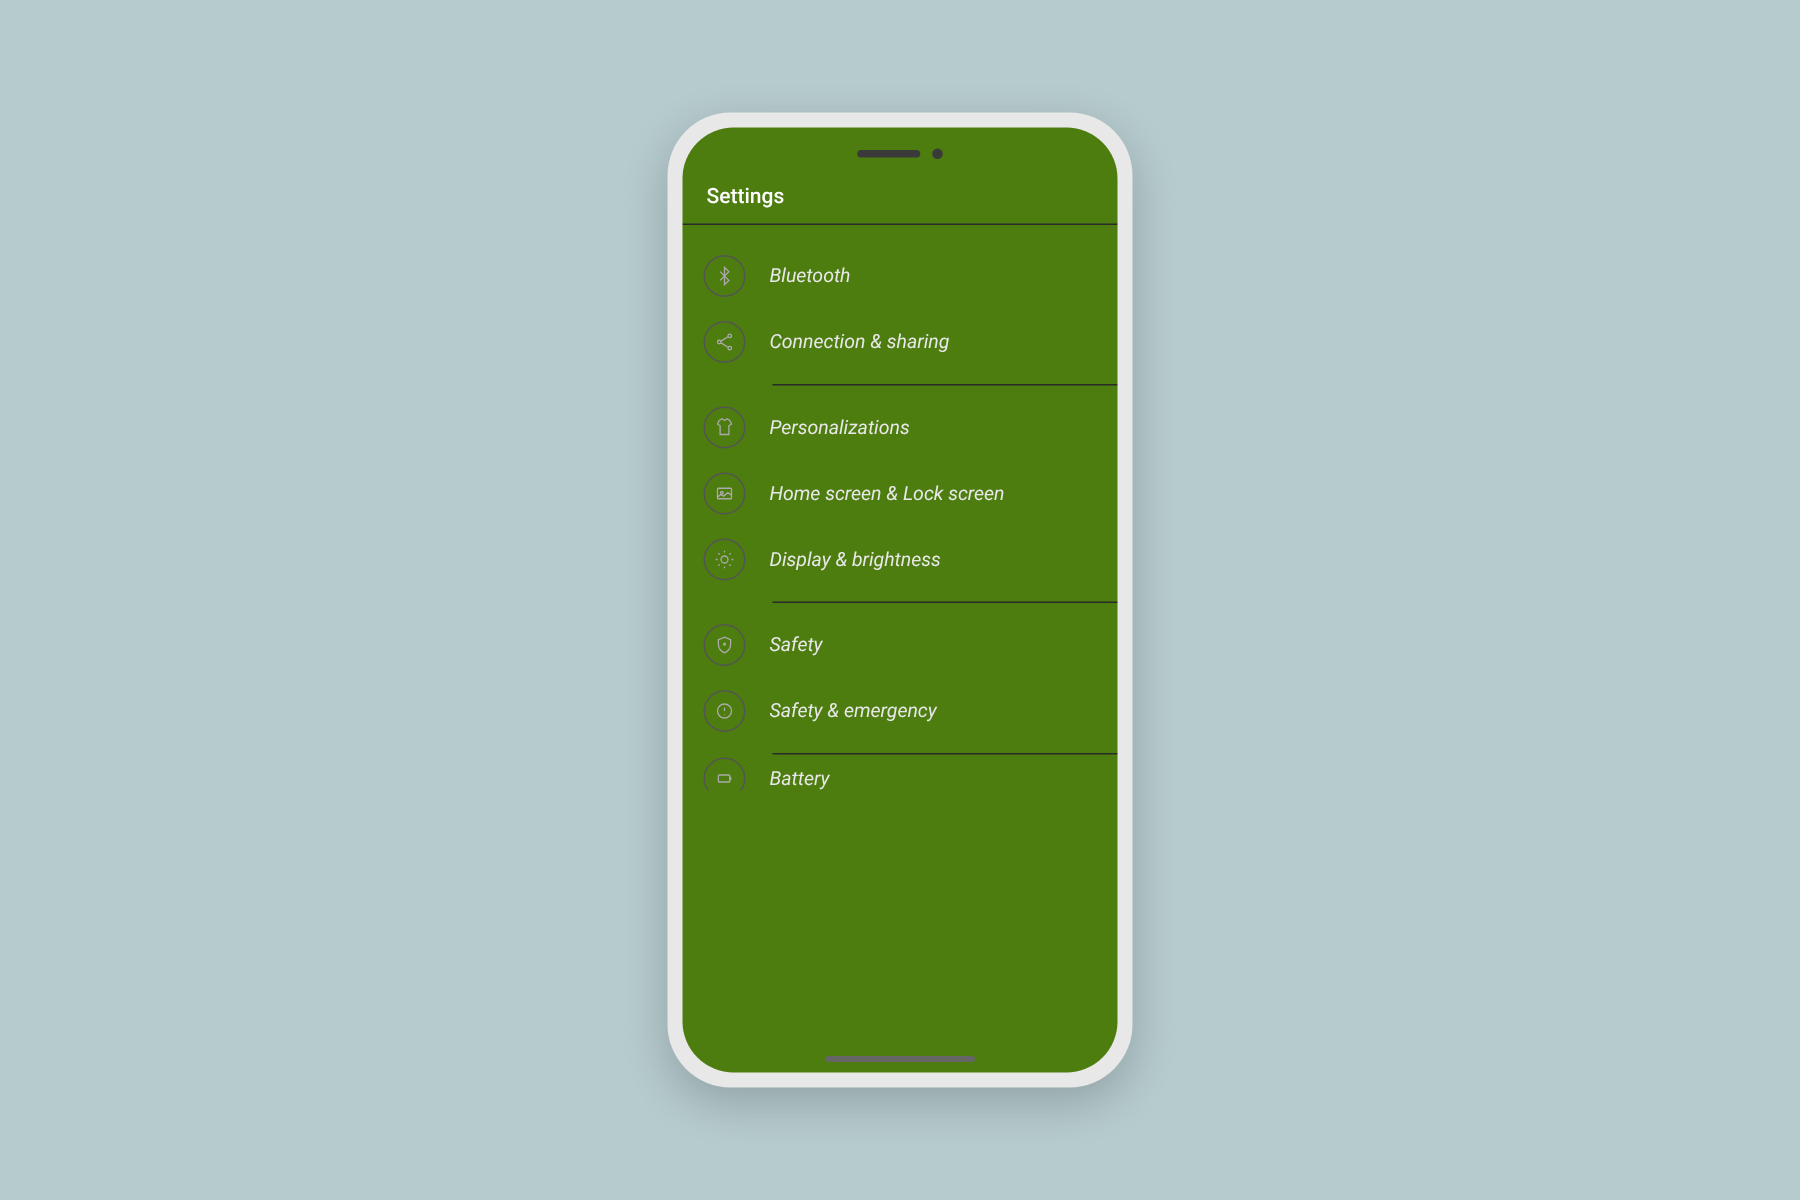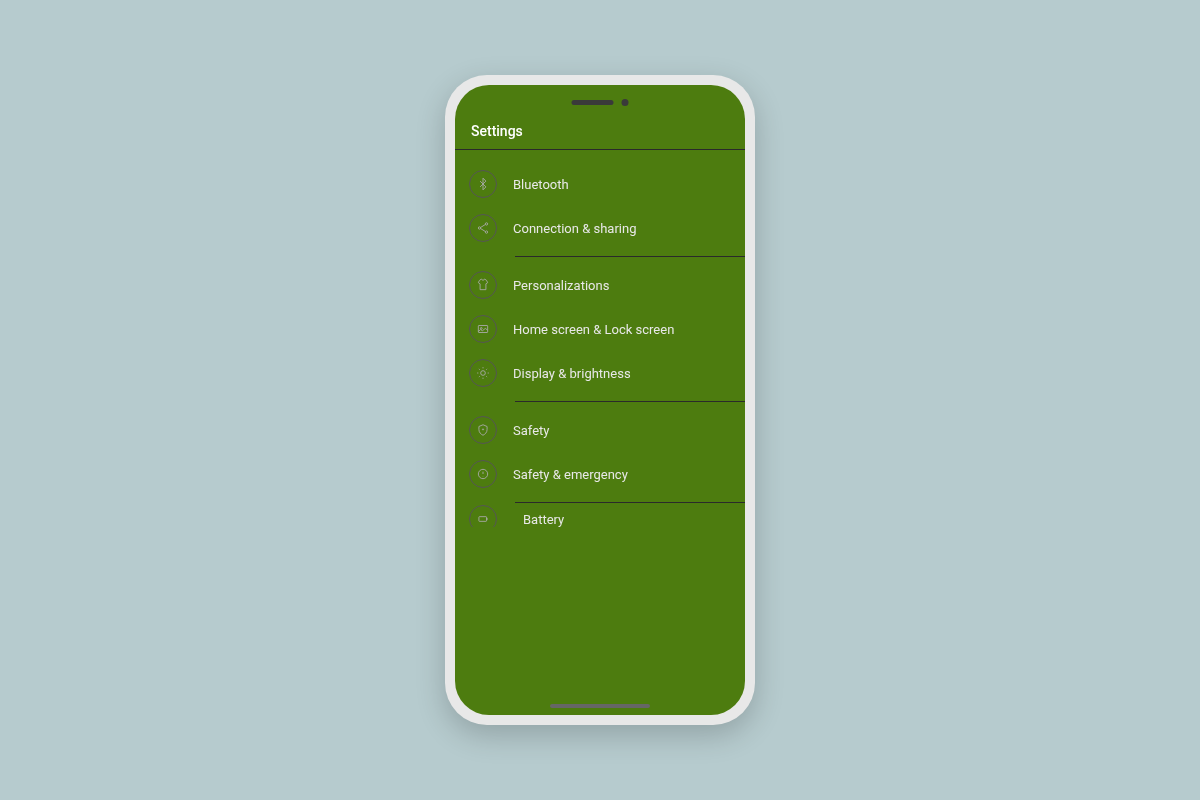--- a/index.html
+++ b/index.html
@@ -55,20 +55,21 @@
 .header {
   padding: 38px 16px 10px 16px;
   font-size: 14px;
   font-weight: 500;
 }
 .divider-full {
   border-bottom: 1px solid #2a2a2a;
 }
 .list {
   padding: 0;
+  font-style: italic;
 }
 .group {
   padding: 6px 0;
 }
 .group-divider {
   margin-left: 60px;
   border-bottom: 1px solid #2a2a2a;
 }
 .item {
   display: flex;
@@ -115,21 +116,21 @@
   width: 100px;
   height: 4px;
   background: #666;
   border-radius: 3px;
 }
 .cutoff-top { height: 6px; }
 .battery-partial {
   display: flex;
   align-items: center;
   padding: 8px 14px 0px 14px;
-  gap: 26px;
+  gap: 16px;
   overflow: hidden;
   height: 24px;
 }
 </style>
 </head>
 <body>
 
 <div class="phone-frame">
   <div class="phone-screen">
     <div class="notch-area">

